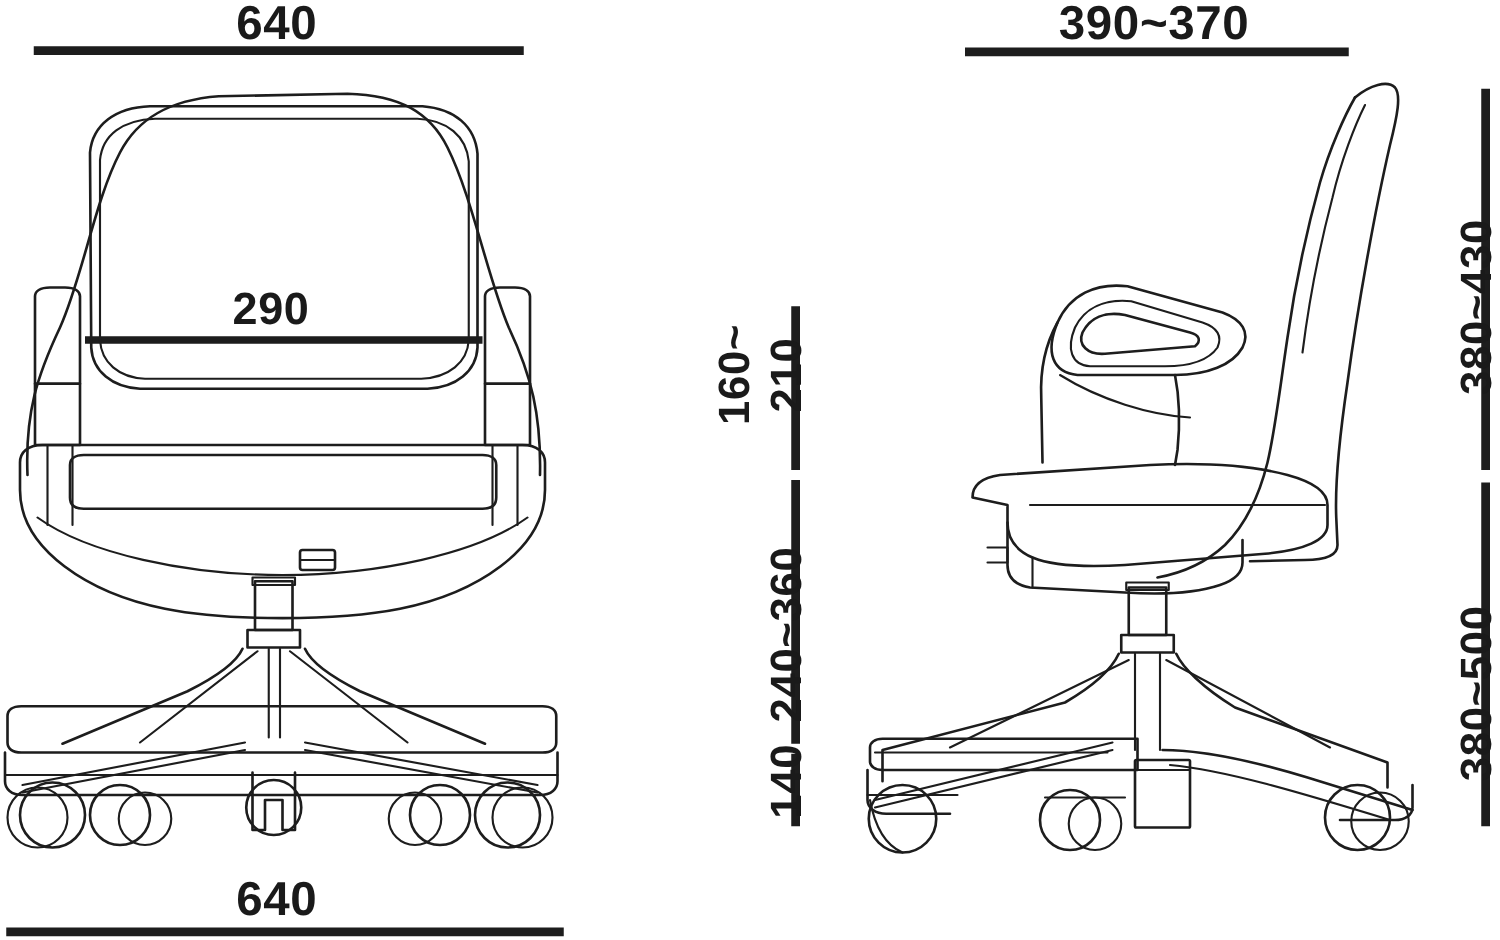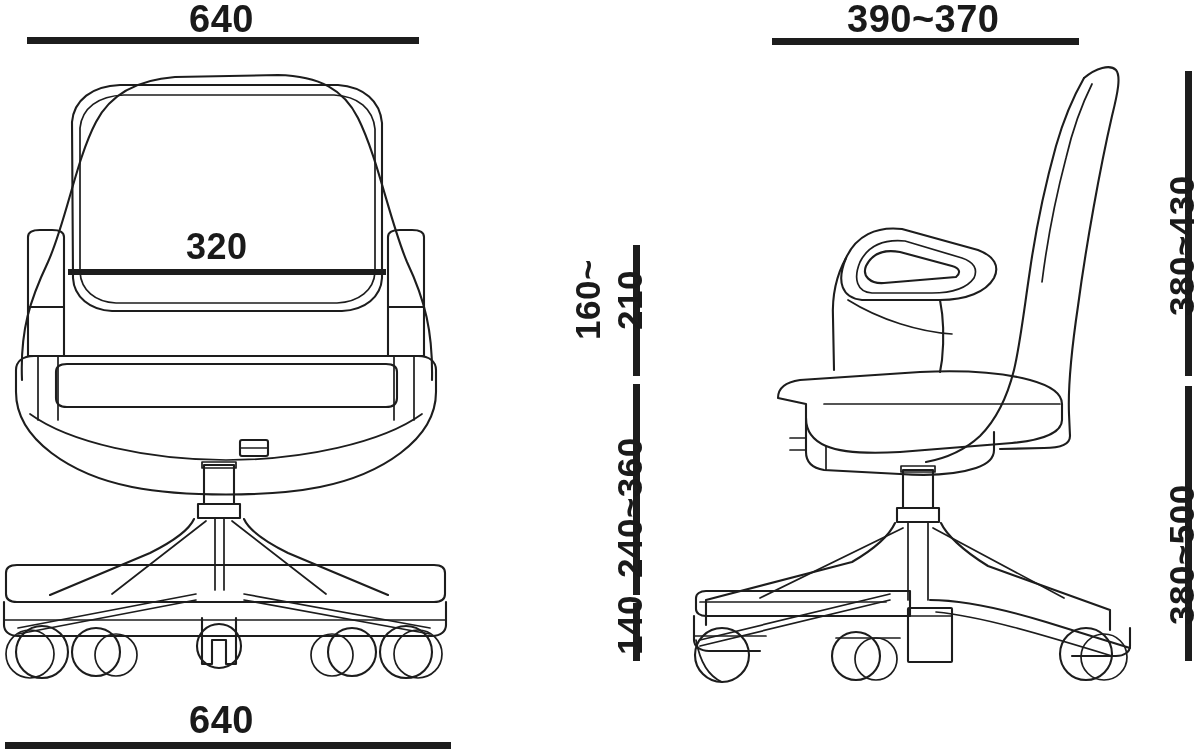--- a/index.html
+++ b/index.html
@@ -67,21 +67,21 @@
 
   <div class="dim-rule v-rule" style="left:633px; top:245px; height:131px;"></div>
   <div class="dim-rule v-rule" style="left:633px; top:384px; height:211px;"></div>
   <div class="dim-rule v-rule" style="left:633px; top:603px; height:58px;"></div>
 
   <div class="dim-rule v-rule" style="left:1185px; top:71px; height:305px;"></div>
   <div class="dim-rule v-rule" style="left:1185px; top:386px; height:275px;"></div>
 
   <div class="dim-label" style="left:189px; top:0px; font-size:38px;">640</div>
 
-  <div class="dim-label" style="left:186px; top:229px; font-size:36px;">320</div>
+  <div class="dim-label" style="left:186px; top:229px; font-size:36px;">290</div>
 
   <div class="dim-label" style="left:189px; top:701px; font-size:38px;">640</div>
 
   <div class="dim-label" style="left:847px; top:0px; font-size:38px;">390~370</div>
 
   <div class="dim-label vertical" style="left:570px; top:340px; font-size:35px; transform: rotate(-90deg);">160~</div>
 
   <div class="dim-label vertical" style="left:612px; top:330px; font-size:35px; transform: rotate(-90deg);">210</div>
 
   <div class="dim-label vertical" style="left:612px; top:578px; font-size:35px; transform: rotate(-90deg);">240~360</div>

